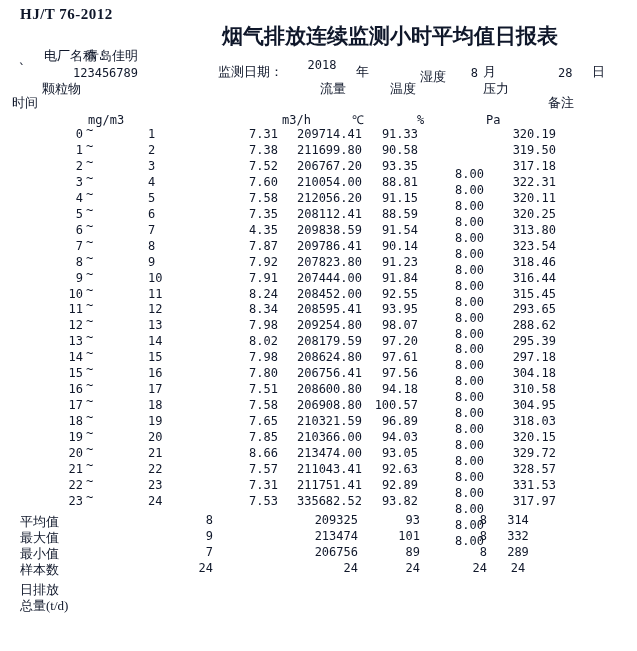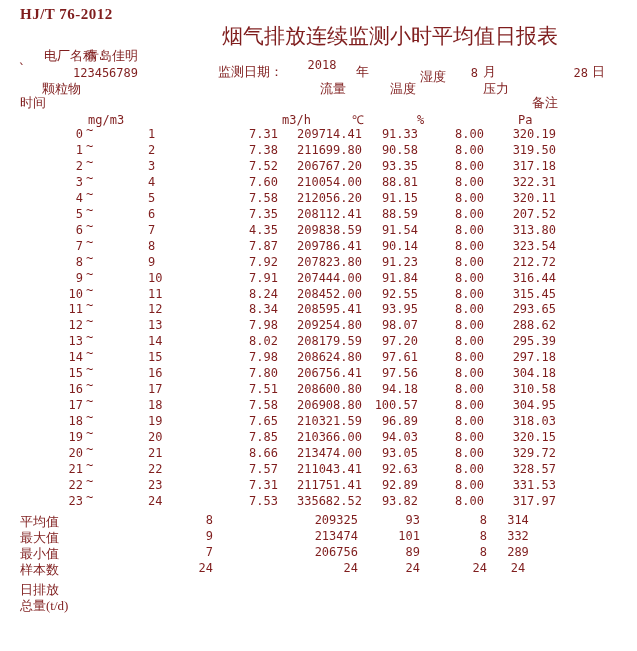--- a/index.html
+++ b/index.html
@@ -1,23 +1,23 @@
 <!DOCTYPE html>
 <html><head>
 <meta charset="utf-8">
 <style>
   html,body{margin:0;padding:0;}
   .page{
-    position:relative;width:637px;height:651px;background:#ffffff;color:#7f1d1d;
+    position:relative;width:637px;height:651px;background:#ffffff;color:#0f172a;
     font-family:"Liberation Serif","DejaVu Serif",serif;overflow:hidden;
   }
   .abs{position:absolute;white-space:nowrap;}
   .cjk{font-size:13px;line-height:14px;}
   .std-code{font-family:"Liberation Serif","DejaVu Serif",serif;font-weight:bold;font-size:15px;letter-spacing:0.5px;}
-  .doc-title{font-family:"Liberation Sans","DejaVu Sans",sans-serif;font-weight:normal;font-size:21px;letter-spacing:0px;}
+  .doc-title{font-family:"Liberation Sans","DejaVu Sans",sans-serif;font-weight:bold;font-size:21px;letter-spacing:0px;}
   .num{font-family:"DejaVu Sans Mono","Liberation Mono",monospace;font-size:12px;}
   .backtick{font-family:"DejaVu Sans Mono",monospace;font-size:13px;}
 
   
   .rows{position:absolute;left:0;width:637px;}
   .row{position:relative;height:15.96px;}
   .srow{position:relative;height:16px;}
   .cell{
     position:absolute;top:0;text-align:right;white-space:pre;
     font-family:"DejaVu Sans Mono","Liberation Mono",monospace;
@@ -28,21 +28,21 @@
     font-family:"Liberation Serif","DejaVu Serif",serif;
     font-size:13px;line-height:15px;
   }
   
   .c-start{left:53px;width:30px;}
   .c-tilde{left:86px;width:14px;text-align:left;top:-4px;}
   .c-end{left:148px;width:30px;text-align:left;}
   .c-pm{left:218px;width:60px;}
   .c-flow{left:272px;width:90px;}
   .c-temp{left:358px;width:60px;}
-  .c-hum{left:424px;width:60px;}
+  .c-hum{left:424px;width:60px;margin-top:40px;}
   .c-pres{left:486px;width:70px;}
   
   .s-label{left:20px;width:80px;}
   .s-pm{left:153px;width:60px;}
   .s-flow{left:268px;width:90px;}
   .s-temp{left:360px;width:60px;}
   .s-hum{left:427px;width:60px;}
   .s-pres{left:483px;width:70px;text-align:center;}
 </style>
 </head>
@@ -58,36 +58,36 @@
   <span class="abs cjk" style="left:86px;top:49px;">青岛佳明</span>
 
   <span class="abs backtick" style="left:18px;top:61px;">`</span>
 
   <span class="abs num" style="left:73px;top:66px;">123456789</span>
   <span class="abs cjk" style="left:218px;top:65px;">监测日期：</span>
   <span class="abs num" style="left:292px;top:58px;width:60px;text-align:center;">2018</span>
   <span class="abs cjk" style="left:356px;top:65px;">年</span>
   <span class="abs num" style="left:448px;top:66px;width:30px;text-align:right;">8</span>
   <span class="abs cjk" style="left:483px;top:65px;">月</span>
-  <span class="abs num" style="left:558px;top:66px;width:30px;text-align:right;">28</span>
+  <span class="abs num" style="left:558px;top:66px;width:30px;">28</span>
   <span class="abs cjk" style="left:592px;top:65px;">日</span>
 
   <span class="abs cjk" style="left:42px;top:82px;">颗粒物</span>
   <span class="abs cjk" style="left:320px;top:82px;">流量</span>
   <span class="abs cjk" style="left:390px;top:82px;">温度</span>
   <span class="abs cjk" style="left:420px;top:70px;">湿度</span>
   <span class="abs cjk" style="left:483px;top:82px;">压力</span>
-  <span class="abs cjk" style="left:20px;top:96px;">时间</span>
-  <span class="abs cjk" style="left:532px;top:96px;">备注</span>
+  <span class="abs cjk" style="left:12px;top:96px;">时间</span>
+  <span class="abs cjk" style="left:548px;top:96px;">备注</span>
 
   <span class="abs num" style="left:88px;top:113px;">mg/m3</span>
   <span class="abs num" style="left:282px;top:113px;">m3/h</span>
   <span class="abs num" style="left:352px;top:111px;">℃</span>
   <span class="abs num" style="left:417px;top:113px;">%</span>
-  <span class="abs num" style="left:486px;top:113px;margin-left:32px;">Pa</span>
+  <span class="abs num" style="left:486px;top:113px;">Pa</span>
 
   <div class="rows" style="top:127px;">
       <div class="row">
         <span class="cell c-start">0</span>
         <span class="cell c-tilde">~</span>
         <span class="cell c-end">1</span>
         <span class="cell c-pm">7.31</span>
         <span class="cell c-flow">209714.41</span>
         <span class="cell c-temp">91.33</span>
         <span class="cell c-hum">8.00</span>
@@ -134,21 +134,21 @@
         <span class="cell c-pres">320.11</span>
       </div>
       <div class="row">
         <span class="cell c-start">5</span>
         <span class="cell c-tilde">~</span>
         <span class="cell c-end">6</span>
         <span class="cell c-pm">7.35</span>
         <span class="cell c-flow">208112.41</span>
         <span class="cell c-temp">88.59</span>
         <span class="cell c-hum">8.00</span>
-        <span class="cell c-pres">207.52</span>
+        <span class="cell c-pres">320.25</span>
       </div>
       <div class="row">
         <span class="cell c-start">6</span>
         <span class="cell c-tilde">~</span>
         <span class="cell c-end">7</span>
         <span class="cell c-pm">4.35</span>
         <span class="cell c-flow">209838.59</span>
         <span class="cell c-temp">91.54</span>
         <span class="cell c-hum">8.00</span>
         <span class="cell c-pres">313.80</span>
@@ -164,21 +164,21 @@
         <span class="cell c-pres">323.54</span>
       </div>
       <div class="row">
         <span class="cell c-start">8</span>
         <span class="cell c-tilde">~</span>
         <span class="cell c-end">9</span>
         <span class="cell c-pm">7.92</span>
         <span class="cell c-flow">207823.80</span>
         <span class="cell c-temp">91.23</span>
         <span class="cell c-hum">8.00</span>
-        <span class="cell c-pres">212.72</span>
+        <span class="cell c-pres">318.46</span>
       </div>
       <div class="row">
         <span class="cell c-start">9</span>
         <span class="cell c-tilde">~</span>
         <span class="cell c-end">10</span>
         <span class="cell c-pm">7.91</span>
         <span class="cell c-flow">207444.00</span>
         <span class="cell c-temp">91.84</span>
         <span class="cell c-hum">8.00</span>
         <span class="cell c-pres">316.44</span>

